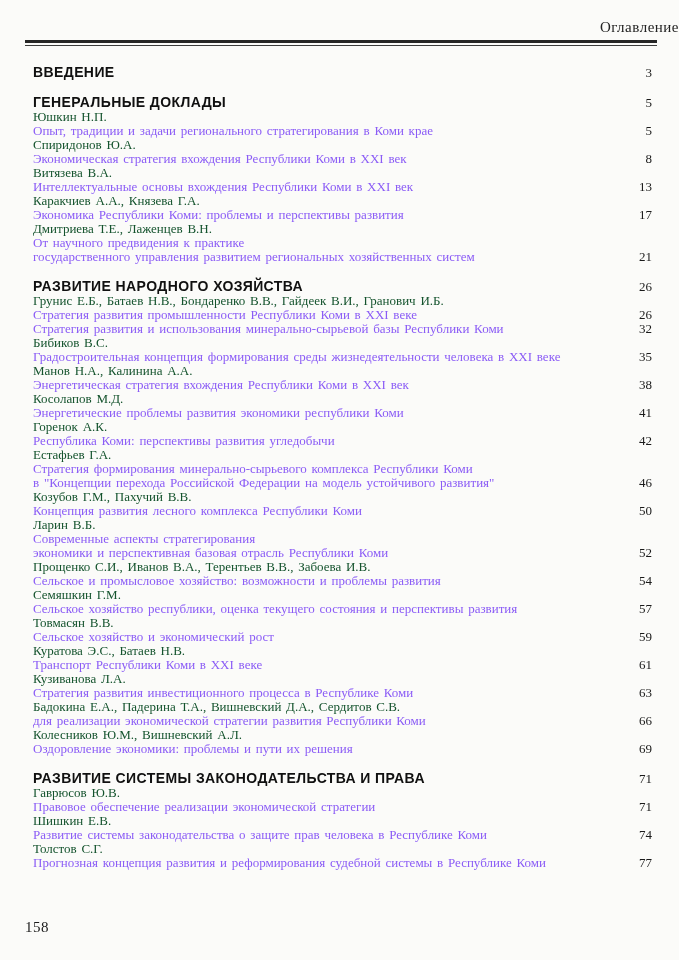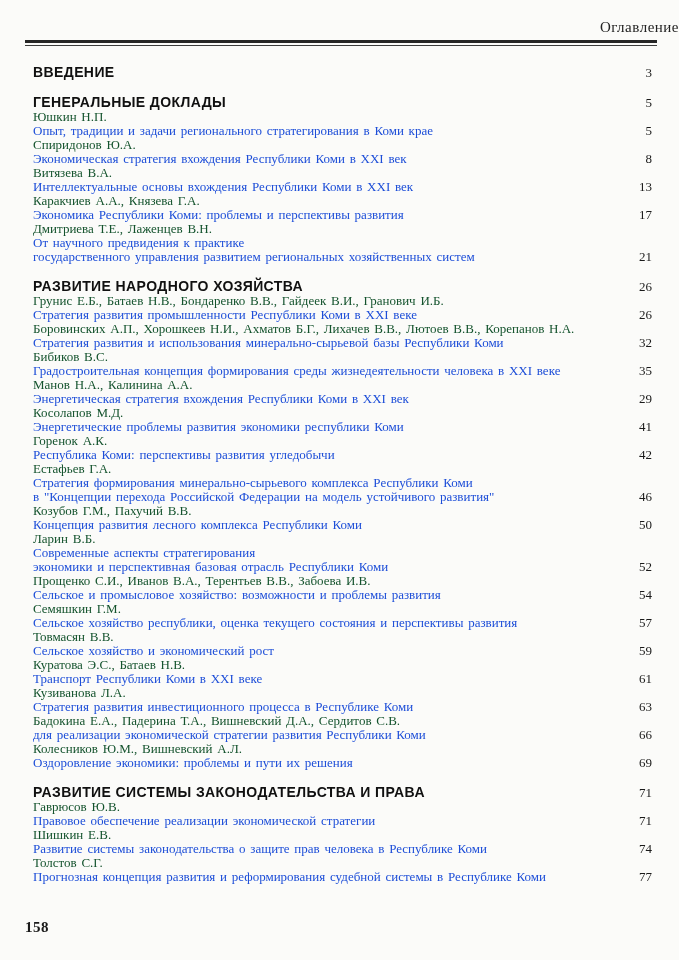--- a/index.html
+++ b/index.html
@@ -53,35 +53,34 @@
   }
   .heading-row .page-num {
     font-family: "Liberation Serif", serif;
     font-weight: normal;
     letter-spacing: 0;
   }
   .author-row .row-text {
     color: #14532d;
   }
   .title-row .row-text {
-    color: #1d4ed8;
+    color: #8b5cf6;
   }
   .page-num {
     font-size: 13px;
     color: #1a1a1a;
     padding-left: 12px;
   }
   .footer-page {
     position: absolute;
     left: 25px;
     top: 919px;
     font-size: 15px;
     letter-spacing: 0.5px;
     color: #1a1a1a;
-    font-weight: bold;
   }
 </style>
 </head>
 <body>
 
 <div class="running-header">Оглавление</div>
 
 <div class="header-rule"></div>
 
 <div class="toc">
@@ -135,40 +134,37 @@
       <span class="row-text">РАЗВИТИЕ НАРОДНОГО ХОЗЯЙСТВА</span>
       <span class="page-num">26</span>
     </div>
     <div class="toc-row author-row">
       <span class="row-text">Грунис Е.Б., Батаев Н.В., Бондаренко В.В., Гайдеек В.И., Гранович И.Б.</span>
     </div>
     <div class="toc-row title-row">
       <span class="row-text">Стратегия развития промышленности Республики Коми в XXI веке</span>
       <span class="page-num">26</span>
     </div>
-    <div class="toc-row author-row">
-      <span class="row-text">Боровинских А.П., Хорошкеев Н.И., Ахматов Б.Г., Лихачев В.В., Лютоев В.В., Корепанов Н.А.</span>
-    </div>
     <div class="toc-row title-row">
       <span class="row-text">Стратегия развития и использования минерально-сырьевой базы Республики Коми</span>
       <span class="page-num">32</span>
     </div>
     <div class="toc-row author-row">
       <span class="row-text">Бибиков В.С.</span>
     </div>
     <div class="toc-row title-row">
       <span class="row-text">Градостроительная концепция формирования среды жизнедеятельности человека в XXI веке</span>
       <span class="page-num">35</span>
     </div>
     <div class="toc-row author-row">
       <span class="row-text">Манов Н.А., Калинина А.А.</span>
     </div>
     <div class="toc-row title-row">
       <span class="row-text">Энергетическая стратегия вхождения Республики Коми в XXI век</span>
-      <span class="page-num">29</span>
+      <span class="page-num">38</span>
     </div>
     <div class="toc-row author-row">
       <span class="row-text">Косолапов М.Д.</span>
     </div>
     <div class="toc-row title-row">
       <span class="row-text">Энергетические проблемы развития экономики республики Коми</span>
       <span class="page-num">41</span>
     </div>
     <div class="toc-row author-row">
       <span class="row-text">Горенок А.К.</span>

